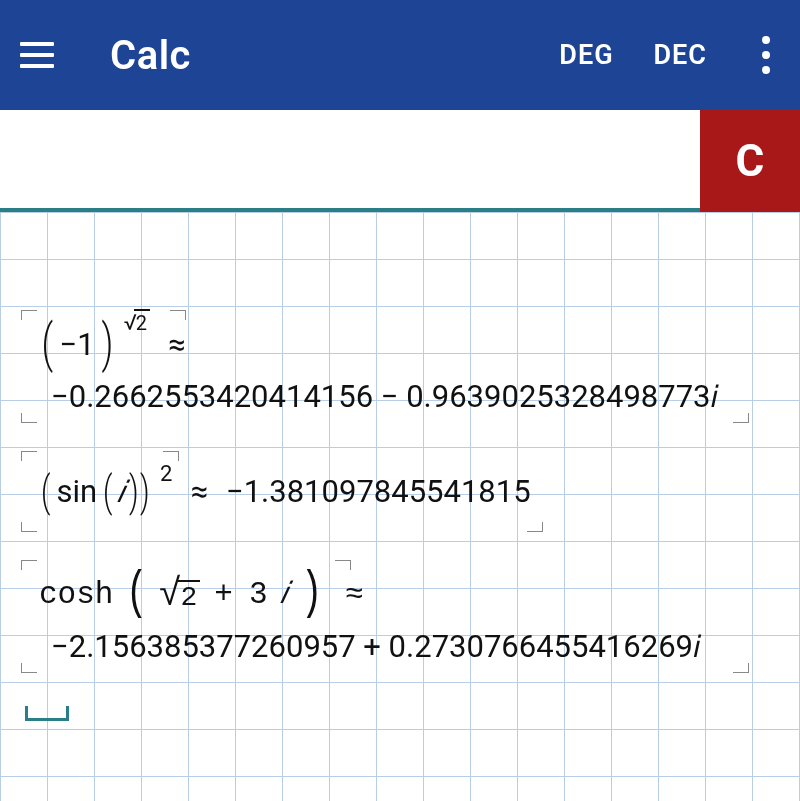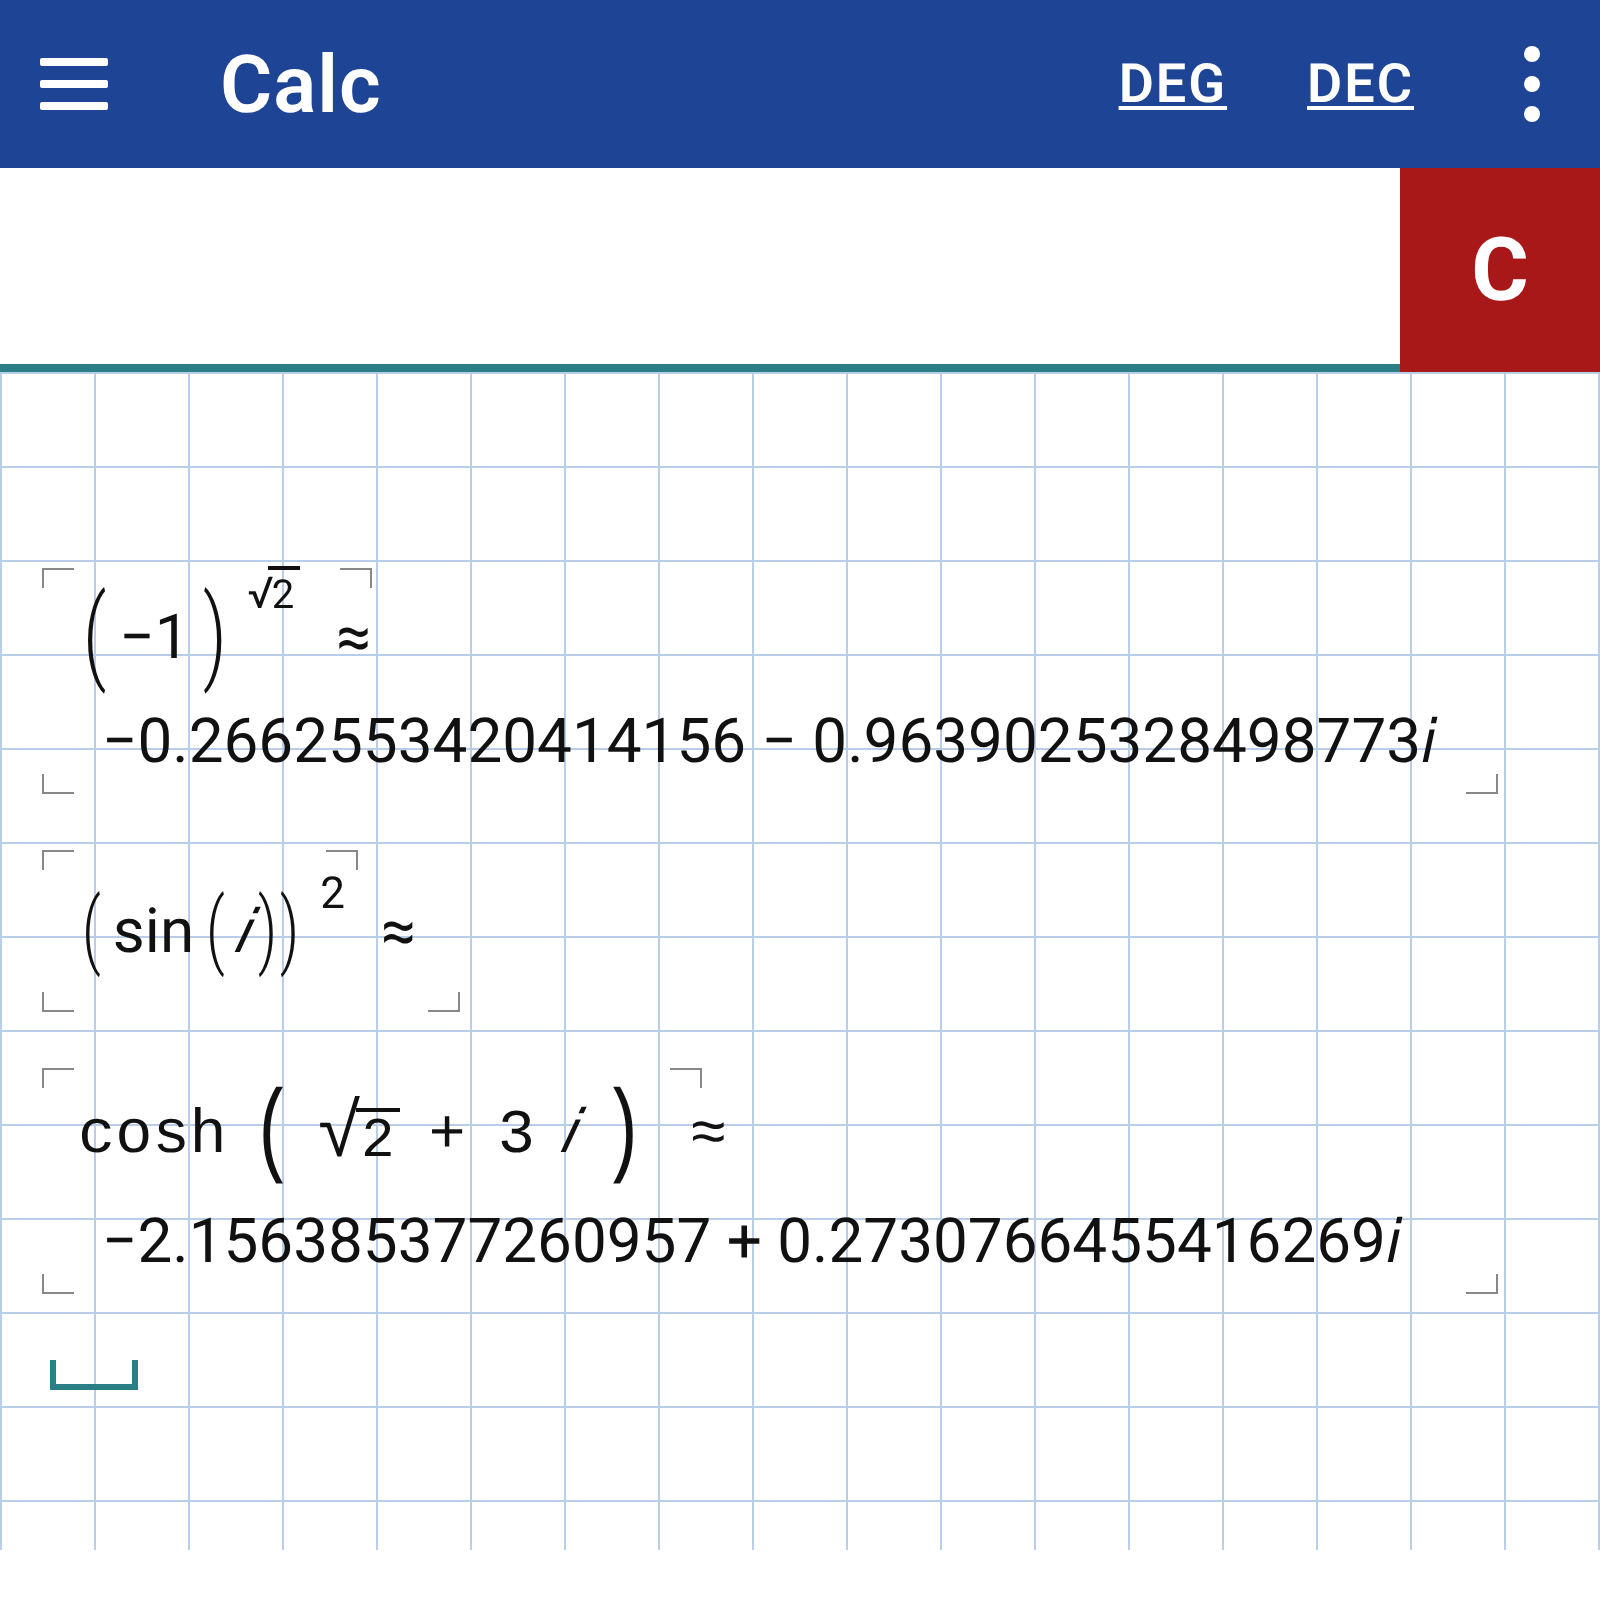--- a/index.html
+++ b/index.html
@@ -5,21 +5,21 @@
     * { margin: 0; padding: 0; box-sizing: border-box; }
     body {
       width: 800px;
       height: 801px;
       font-family: -apple-system, BlinkMacSystemFont, 'Segoe UI', Roboto, sans-serif;
       overflow: hidden;
       background: #fff;
     }
     .header {
       background: #1e4496;
-      height: 84px;
+      height: 110px;
       display: flex;
       align-items: center;
       padding: 0 20px;
       color: #fff;
     }
     .hamburger {
       width: 40px;
       height: 40px;
       display: flex;
       flex-direction: column;
@@ -39,21 +39,20 @@
       font-weight: 600;
       flex: 1;
       letter-spacing: 0.5px;
     }
     .mode-btn {
       font-size: 27px;
       font-weight: 600;
       margin: 0 20px;
       cursor: pointer;
       letter-spacing: 1px;
-      text-decoration: underline;
     }
     .dots {
       display: flex;
       flex-direction: column;
       gap: 7px;
       margin-left: 25px;
       cursor: pointer;
       padding: 10px;
     }
     .dots span {
@@ -289,20 +288,21 @@
       <div class="bracket-bottom-right"></div>
       <div class="expr-line" style="min-height:48px;">
         <span class="lparen-med">(</span>
         <span class="base" style="margin:16px -4px;">sin</span>
         <span class="lparen-med">(</span>
         <span class="base itl" style="margin:0 -6px;">𝑖</span>
         <span class="rparen-med">)</span>
         <span class="rparen-med" style="margin-left:-10px;">)</span>
         <span class="sup">2</span>
         <span class="approx">≈</span>
+        <span class="base">−1.381097845541815</span>
       </div>
     </div>
   </div>
 
   <div class="expr-block">
     <div class="expr-container wide" style="padding-bottom:6px;">
       <div class="bracket-top-left"></div>
       <div class="bracket-top-right" style="right:auto; left:310px;"></div>
       <div class="expr-line" style="min-height:56px;font-family:Liberation Mono, monospace;">
         <span class="base">cosh</span>

